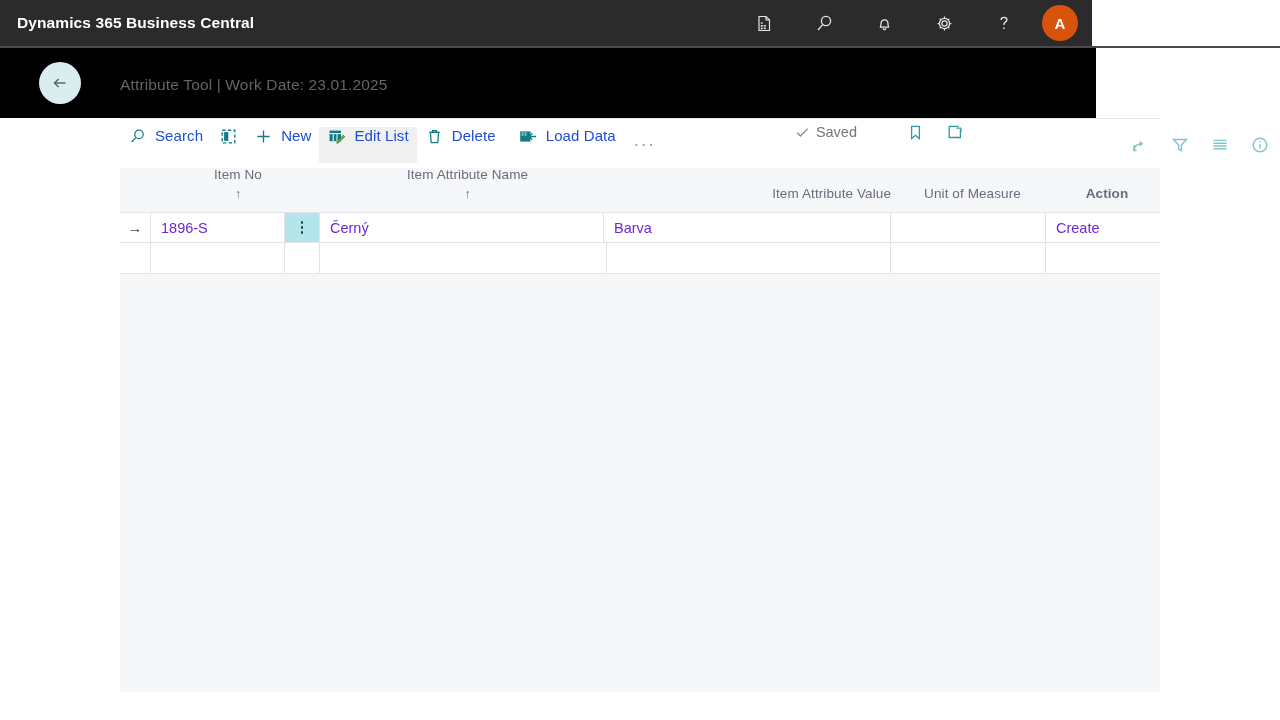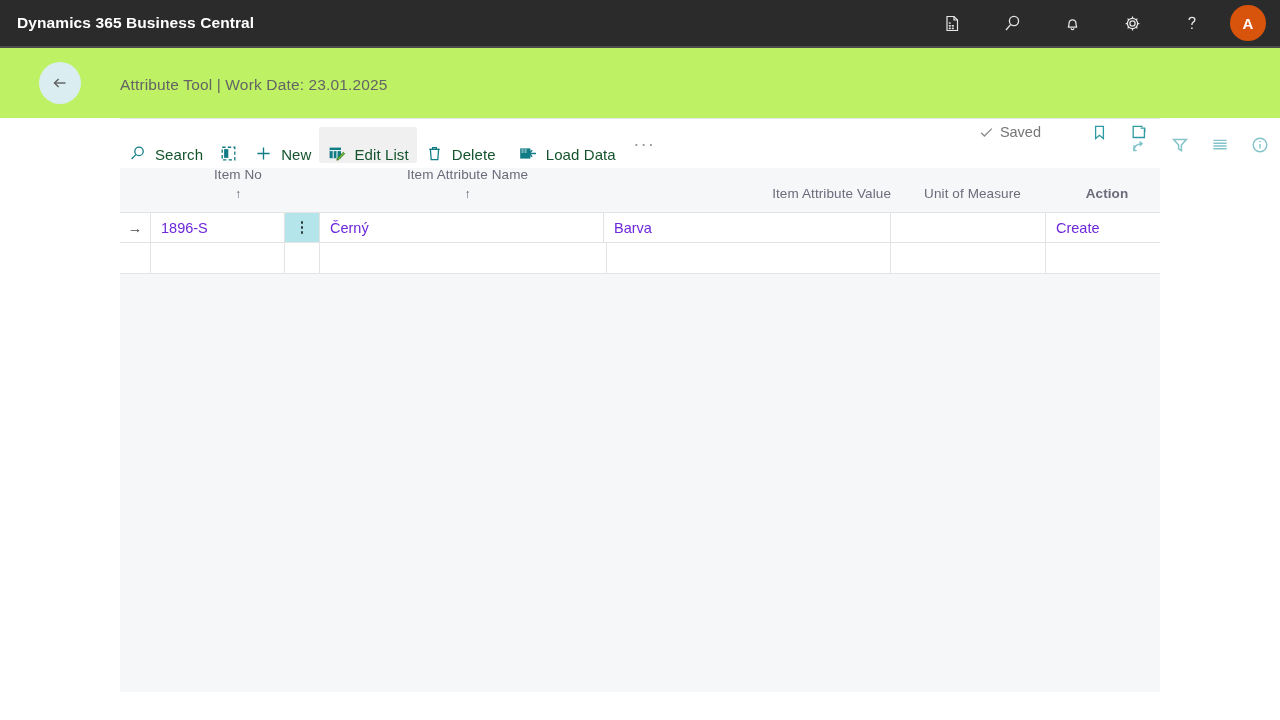--- a/index.html
+++ b/index.html
@@ -6,21 +6,21 @@
   html, body {
     width: 1280px; height: 720px;
     background: #ffffff;
     font-family: "Liberation Sans", sans-serif;
     overflow: hidden;
   }
 
   
   .appbar {
     position: absolute; left: 0; top: 0;
-    width: 1280px; height: 46px;
+    width: 1092px; height: 46px;
     background: #2b2b2b;
     display: flex; align-items: center;
   }
   .appbar-bottomline {
     position: absolute; left: 0; top: 46px;
     width: 1280px; height: 2px;
     background: #4a4a4a;
   }
   .app-title {
     color: #ffffff;
@@ -46,22 +46,22 @@
     background: #d8530c;
     color: #ffffff;
     font-size: 15px; font-weight: bold;
     display: flex; align-items: center; justify-content: center;
     margin-left: 8px; margin-right: 4px;
   }
 
   
   .page-head {
     position: absolute; left: 0; top: 48px;
-    width: 1280px; height: 70px;
-    background: #bef264;
+    width: 1096px; height: 70px;
+    background: #000000;
   }
   .back-circle {
     position: absolute; left: 39px; top: 14px;
     width: 42px; height: 42px; border-radius: 50%;
     background: #daeef1;
     display: flex; align-items: center; justify-content: center;
   }
   .page-title {
     position: absolute; left: 120px; top: 28px;
     font-size: 15.5px;
@@ -90,24 +90,24 @@
     position: absolute; left: 120px; top: 118px;
     width: 1040px; height: 1px; background: #e6e6e6;
   }
   .toolbar {
     position: absolute; left: 120px; top: 122px;
     width: 1040px; height: 45px;
     display: flex; align-items: center;
   }
   .tb-item {
     height: 36px;
-    display: flex; align-items: flex-end; gap: 8px;
+    display: flex; align-items: flex-start; gap: 8px;
     padding: 0 8px;
     border-radius: 2px;
-    color: #14532d;
+    color: #1d4ed8;
     font-size: 15px;
     white-space: nowrap;
   }
   .tb-item.active { background: #f0f0f0; }
   .tb-item .tbi { color: #127c86; display: flex; align-items: center; }
   .tb-item .tbl { letter-spacing: .1px; }
   .tb-gap { width: 6px; }
   .tb-ellipsis {
     color: #9a9a9a; font-size: 19px; letter-spacing: 2px;
     padding: 0 10px 10px 10px; height: 36px;

